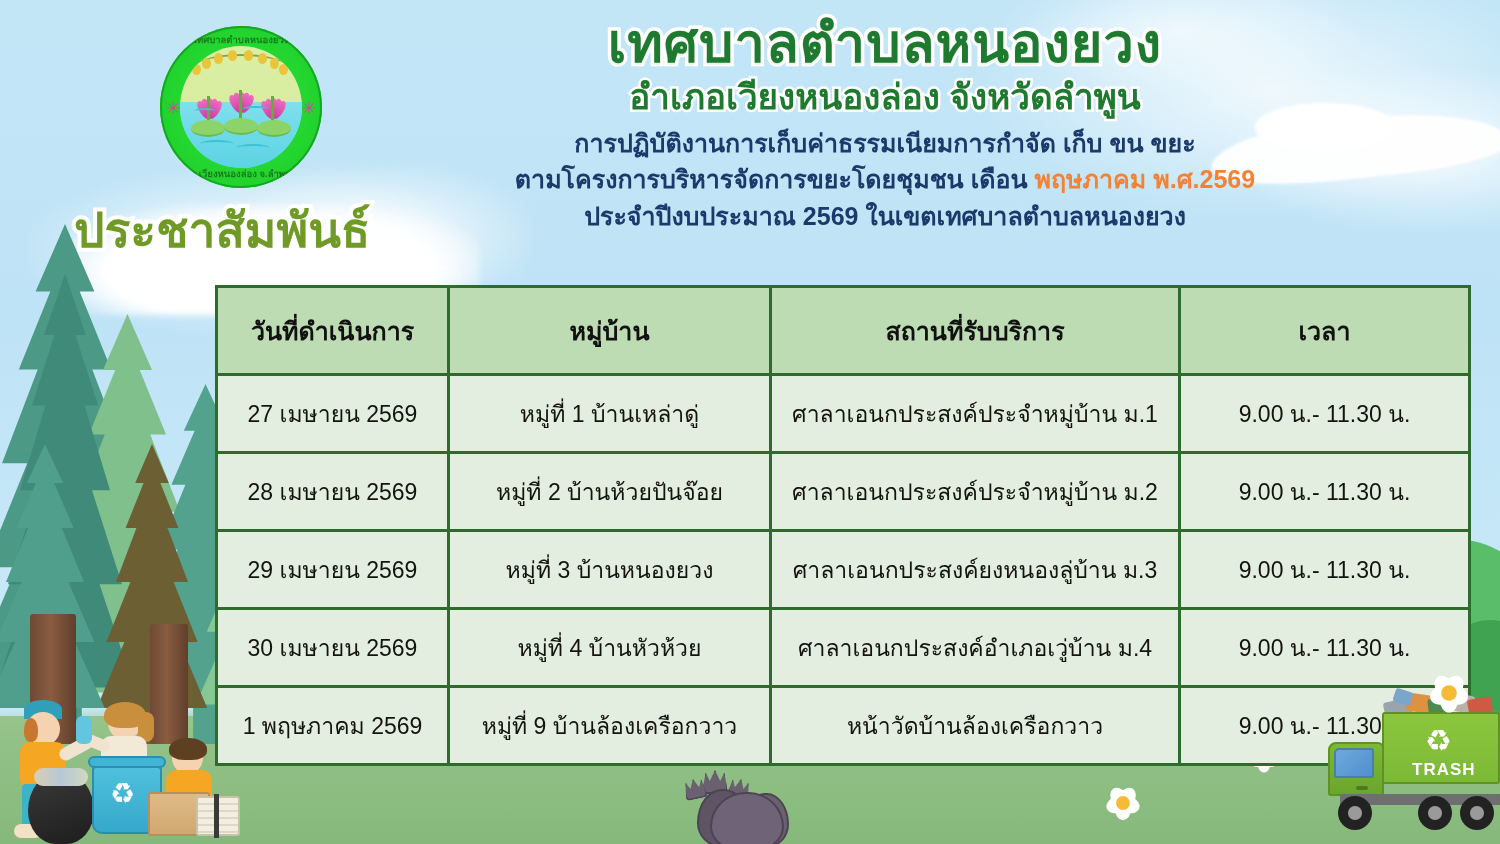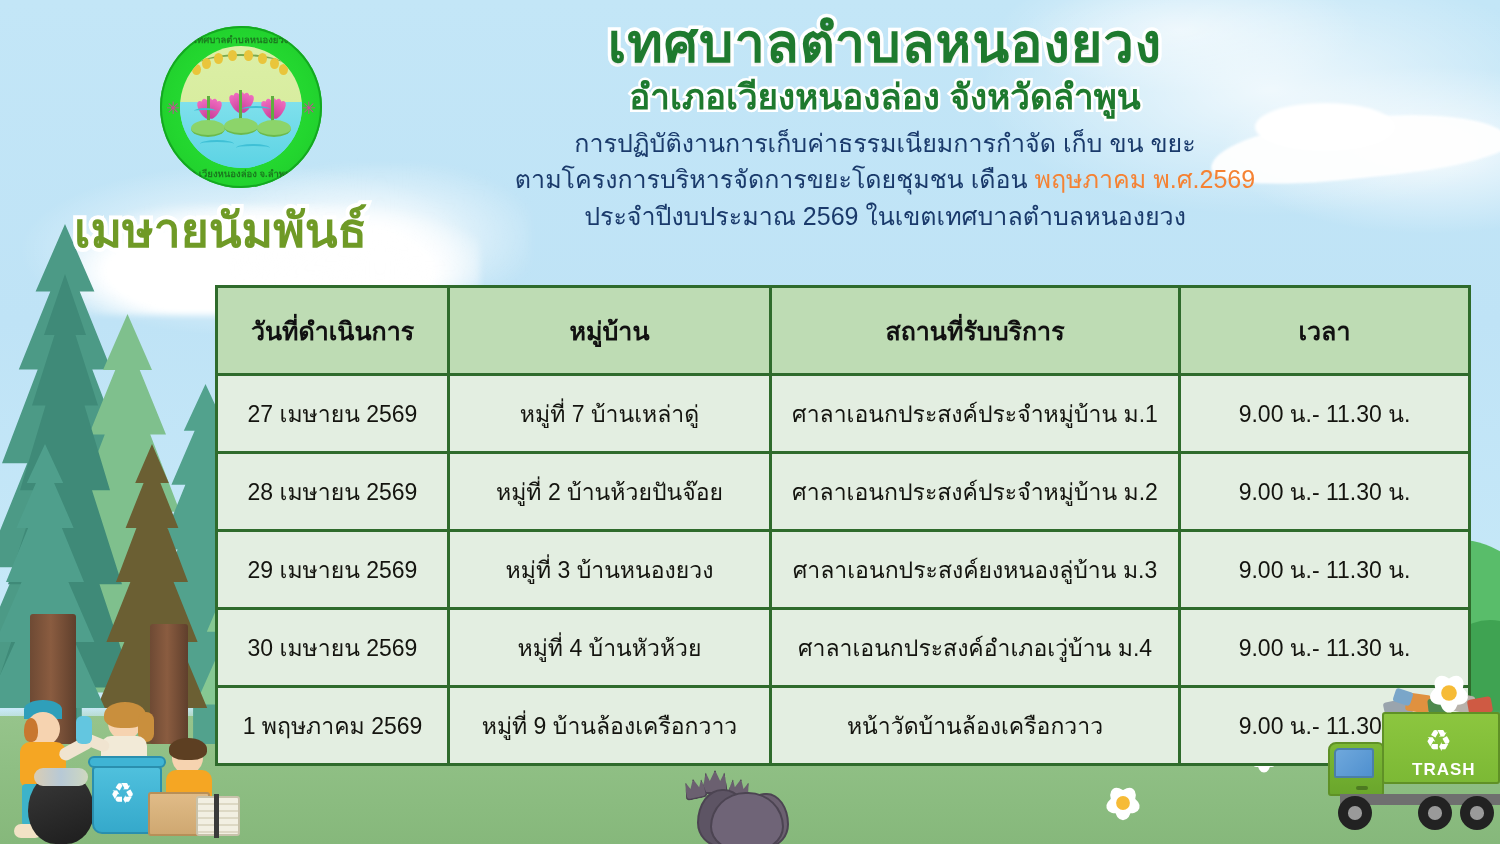--- a/index.html
+++ b/index.html
@@ -178,21 +178,21 @@
     font-size: 35px;
     font-weight: bold;
     color: #1e7a2e;
     line-height: 1.25;
     margin-top: 2px;
     -webkit-text-stroke: 5px #ffffff;
     paint-order: stroke fill;
   }
   .line3, .line4, .line5 {
     font-size: 25px;
-    font-weight: normal;
+    font-weight: bold;
     color: #1a3a6b;
     line-height: 1.45;
   }
   .line3 { margin-top: 6px; }
   .hl-orange { color: #f58233; }
 
   .pr-badge {
     position: absolute;
     left: 74px; top: 192px;
     font-size: 48px;
@@ -478,36 +478,36 @@
   <div class="header-block">
     <div class="title-main">เทศบาลตำบลหนองยวง</div>
     <div class="title-sub">อำเภอเวียงหนองล่อง จังหวัดลำพูน</div>
     <div class="line3">การปฏิบัติงานการเก็บค่าธรรมเนียมการกำจัด เก็บ ขน ขยะ</div>
     <div class="line4">
       <span>ตามโครงการบริหารจัดการขยะโดยชุมชน เดือน </span><span class="hl-orange">พฤษภาคม พ.ศ.2569</span>
     </div>
     <div class="line5">ประจำปีงบประมาณ 2569  ในเขตเทศบาลตำบลหนองยวง</div>
   </div>
 
-  <div class="pr-badge">เมษายนัมพันธ์</div>
+  <div class="pr-badge">ประชาสัมพันธ์</div>
 
   <div class="table-wrap">
     <table class="schedule">
       <thead>
         <tr>
           <th class="col-date">วันที่ดำเนินการ</th>
           <th class="col-vil">หมู่บ้าน</th>
           <th class="col-place">สถานที่รับบริการ</th>
           <th class="col-time">เวลา</th>
         </tr>
       </thead>
       <tbody>
         <tr>
           <td>27 เมษายน 2569</td>
-          <td>หมู่ที่ 7  บ้านเหล่าดู่</td>
+          <td>หมู่ที่ 1  บ้านเหล่าดู่</td>
           <td>ศาลาเอนกประสงค์ประจำหมู่บ้าน ม.1</td>
           <td>9.00 น.- 11.30 น.</td>
         </tr>
         <tr>
           <td>28 เมษายน 2569</td>
           <td>หมู่ที่ 2 บ้านห้วยปันจ๊อย</td>
           <td>ศาลาเอนกประสงค์ประจำหมู่บ้าน ม.2</td>
           <td>9.00 น.- 11.30 น.</td>
         </tr>
         <tr>

